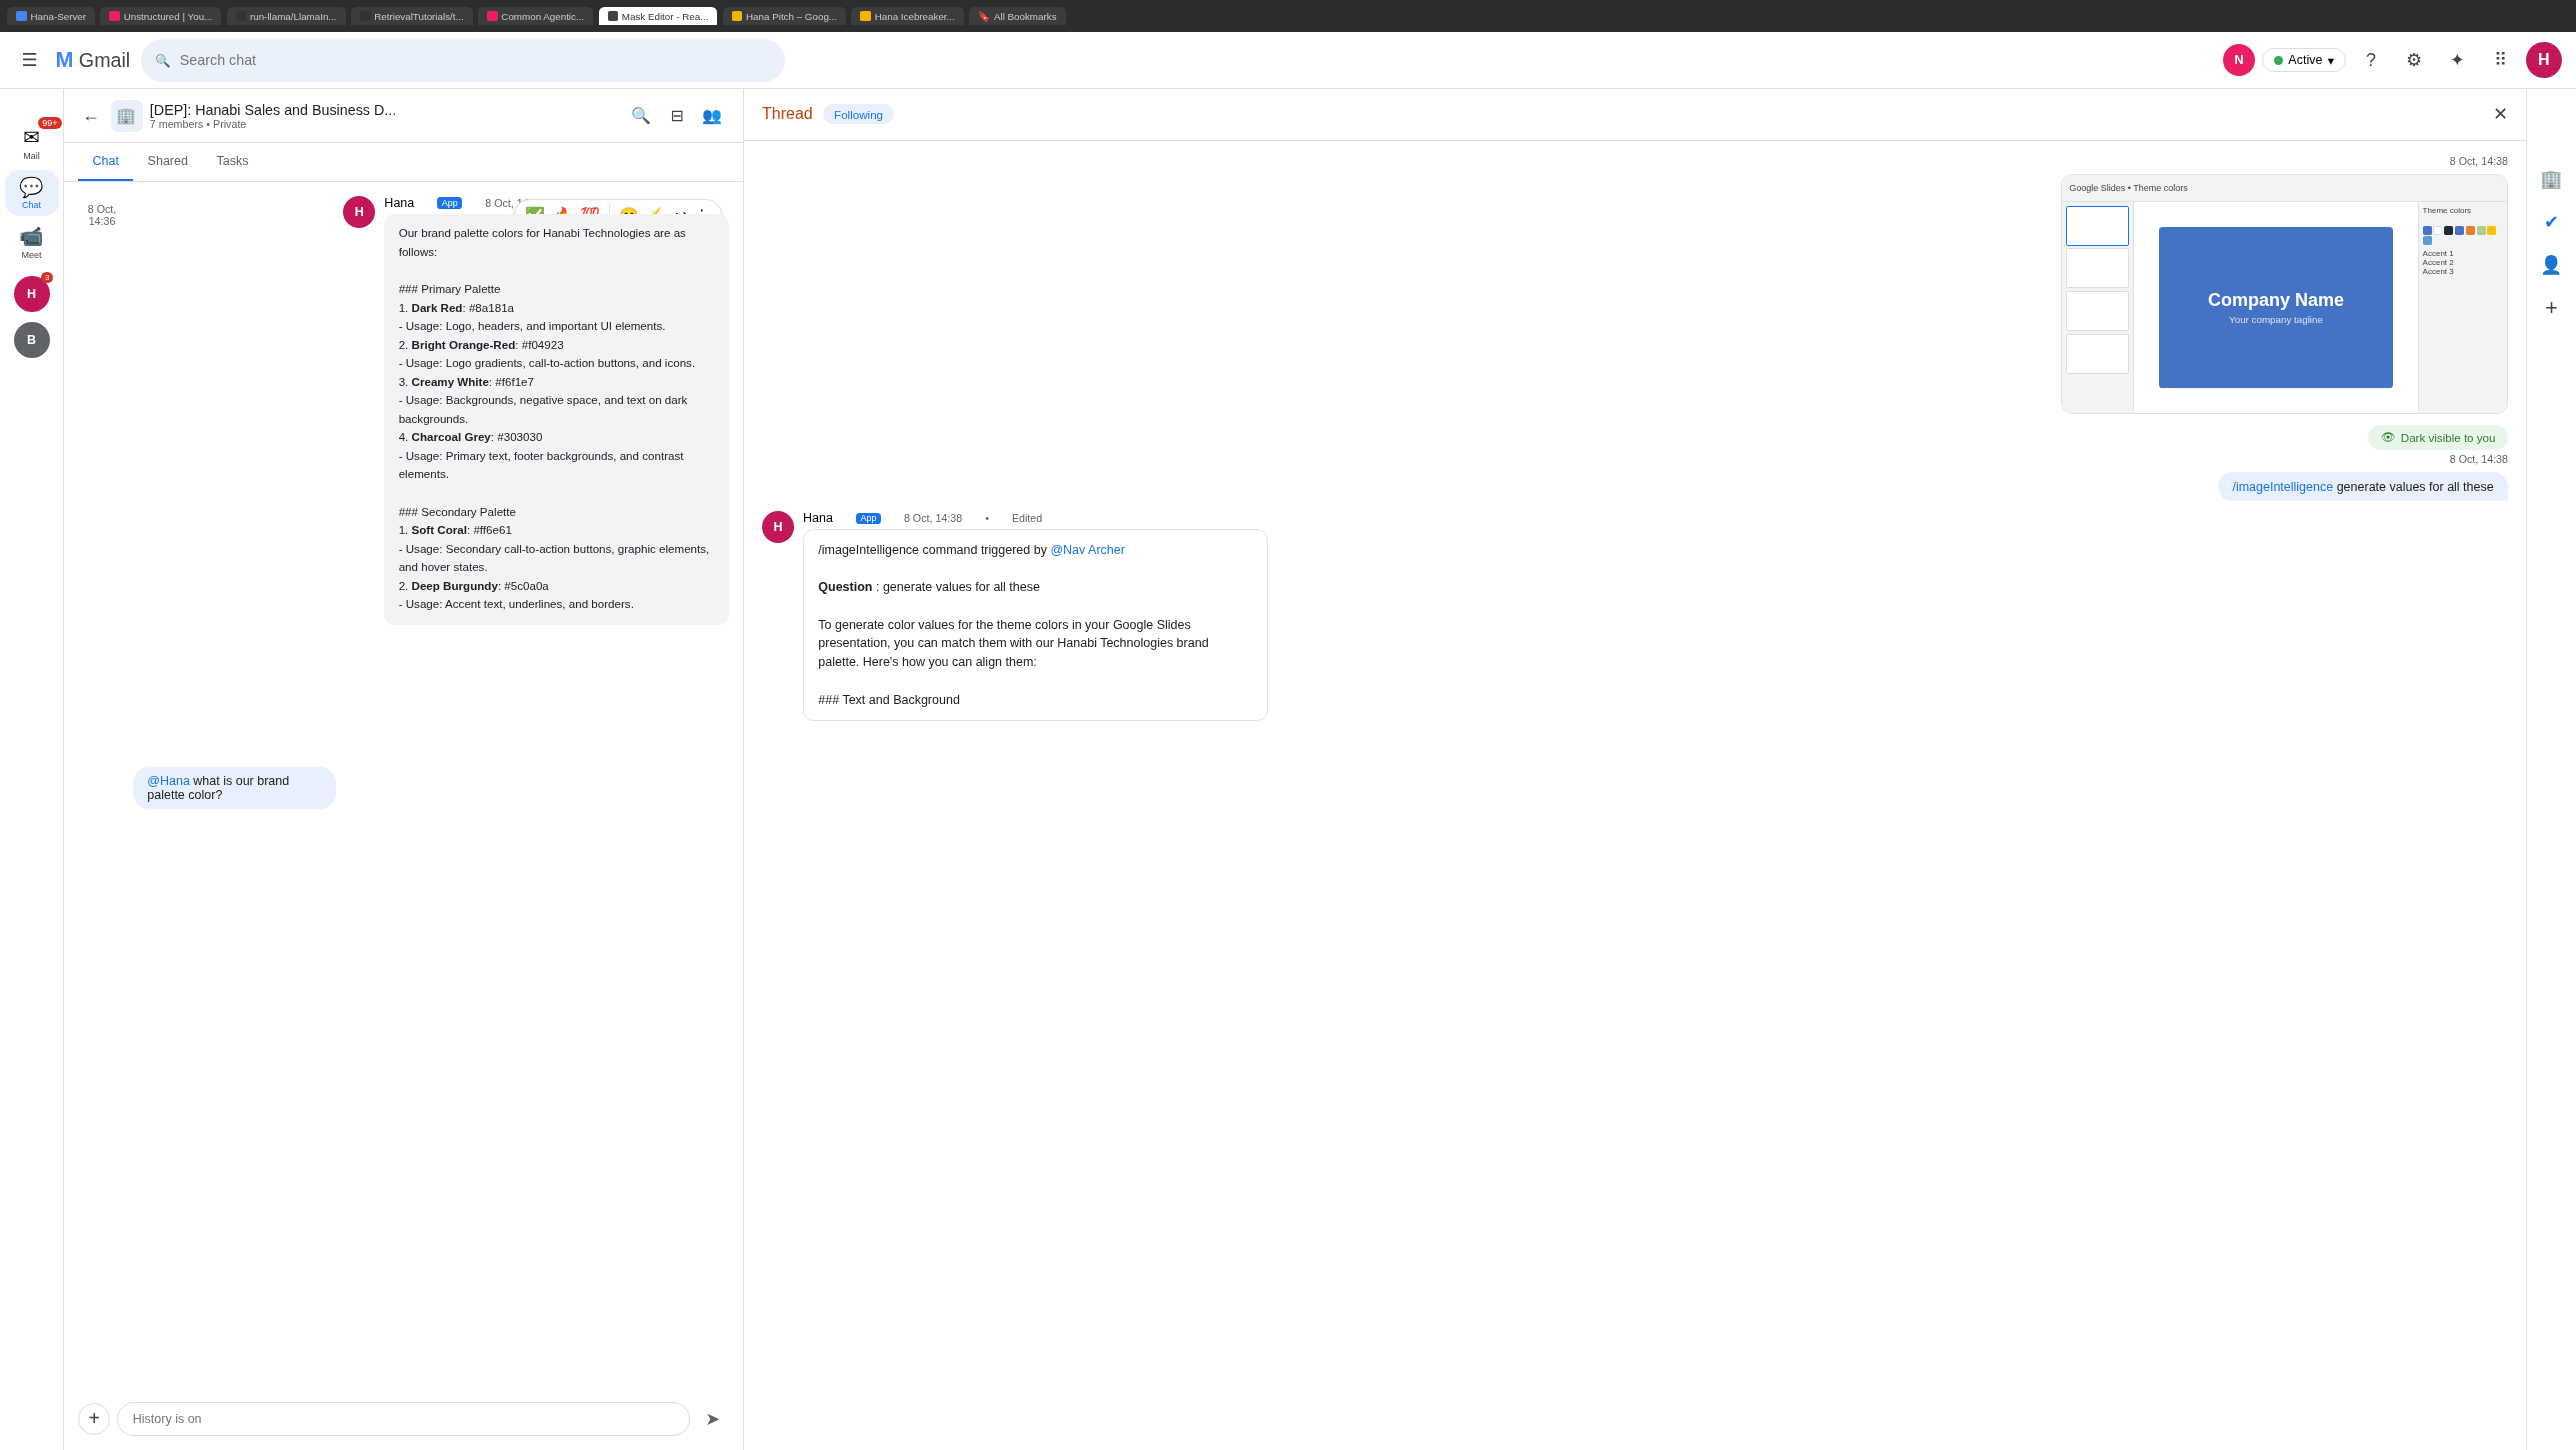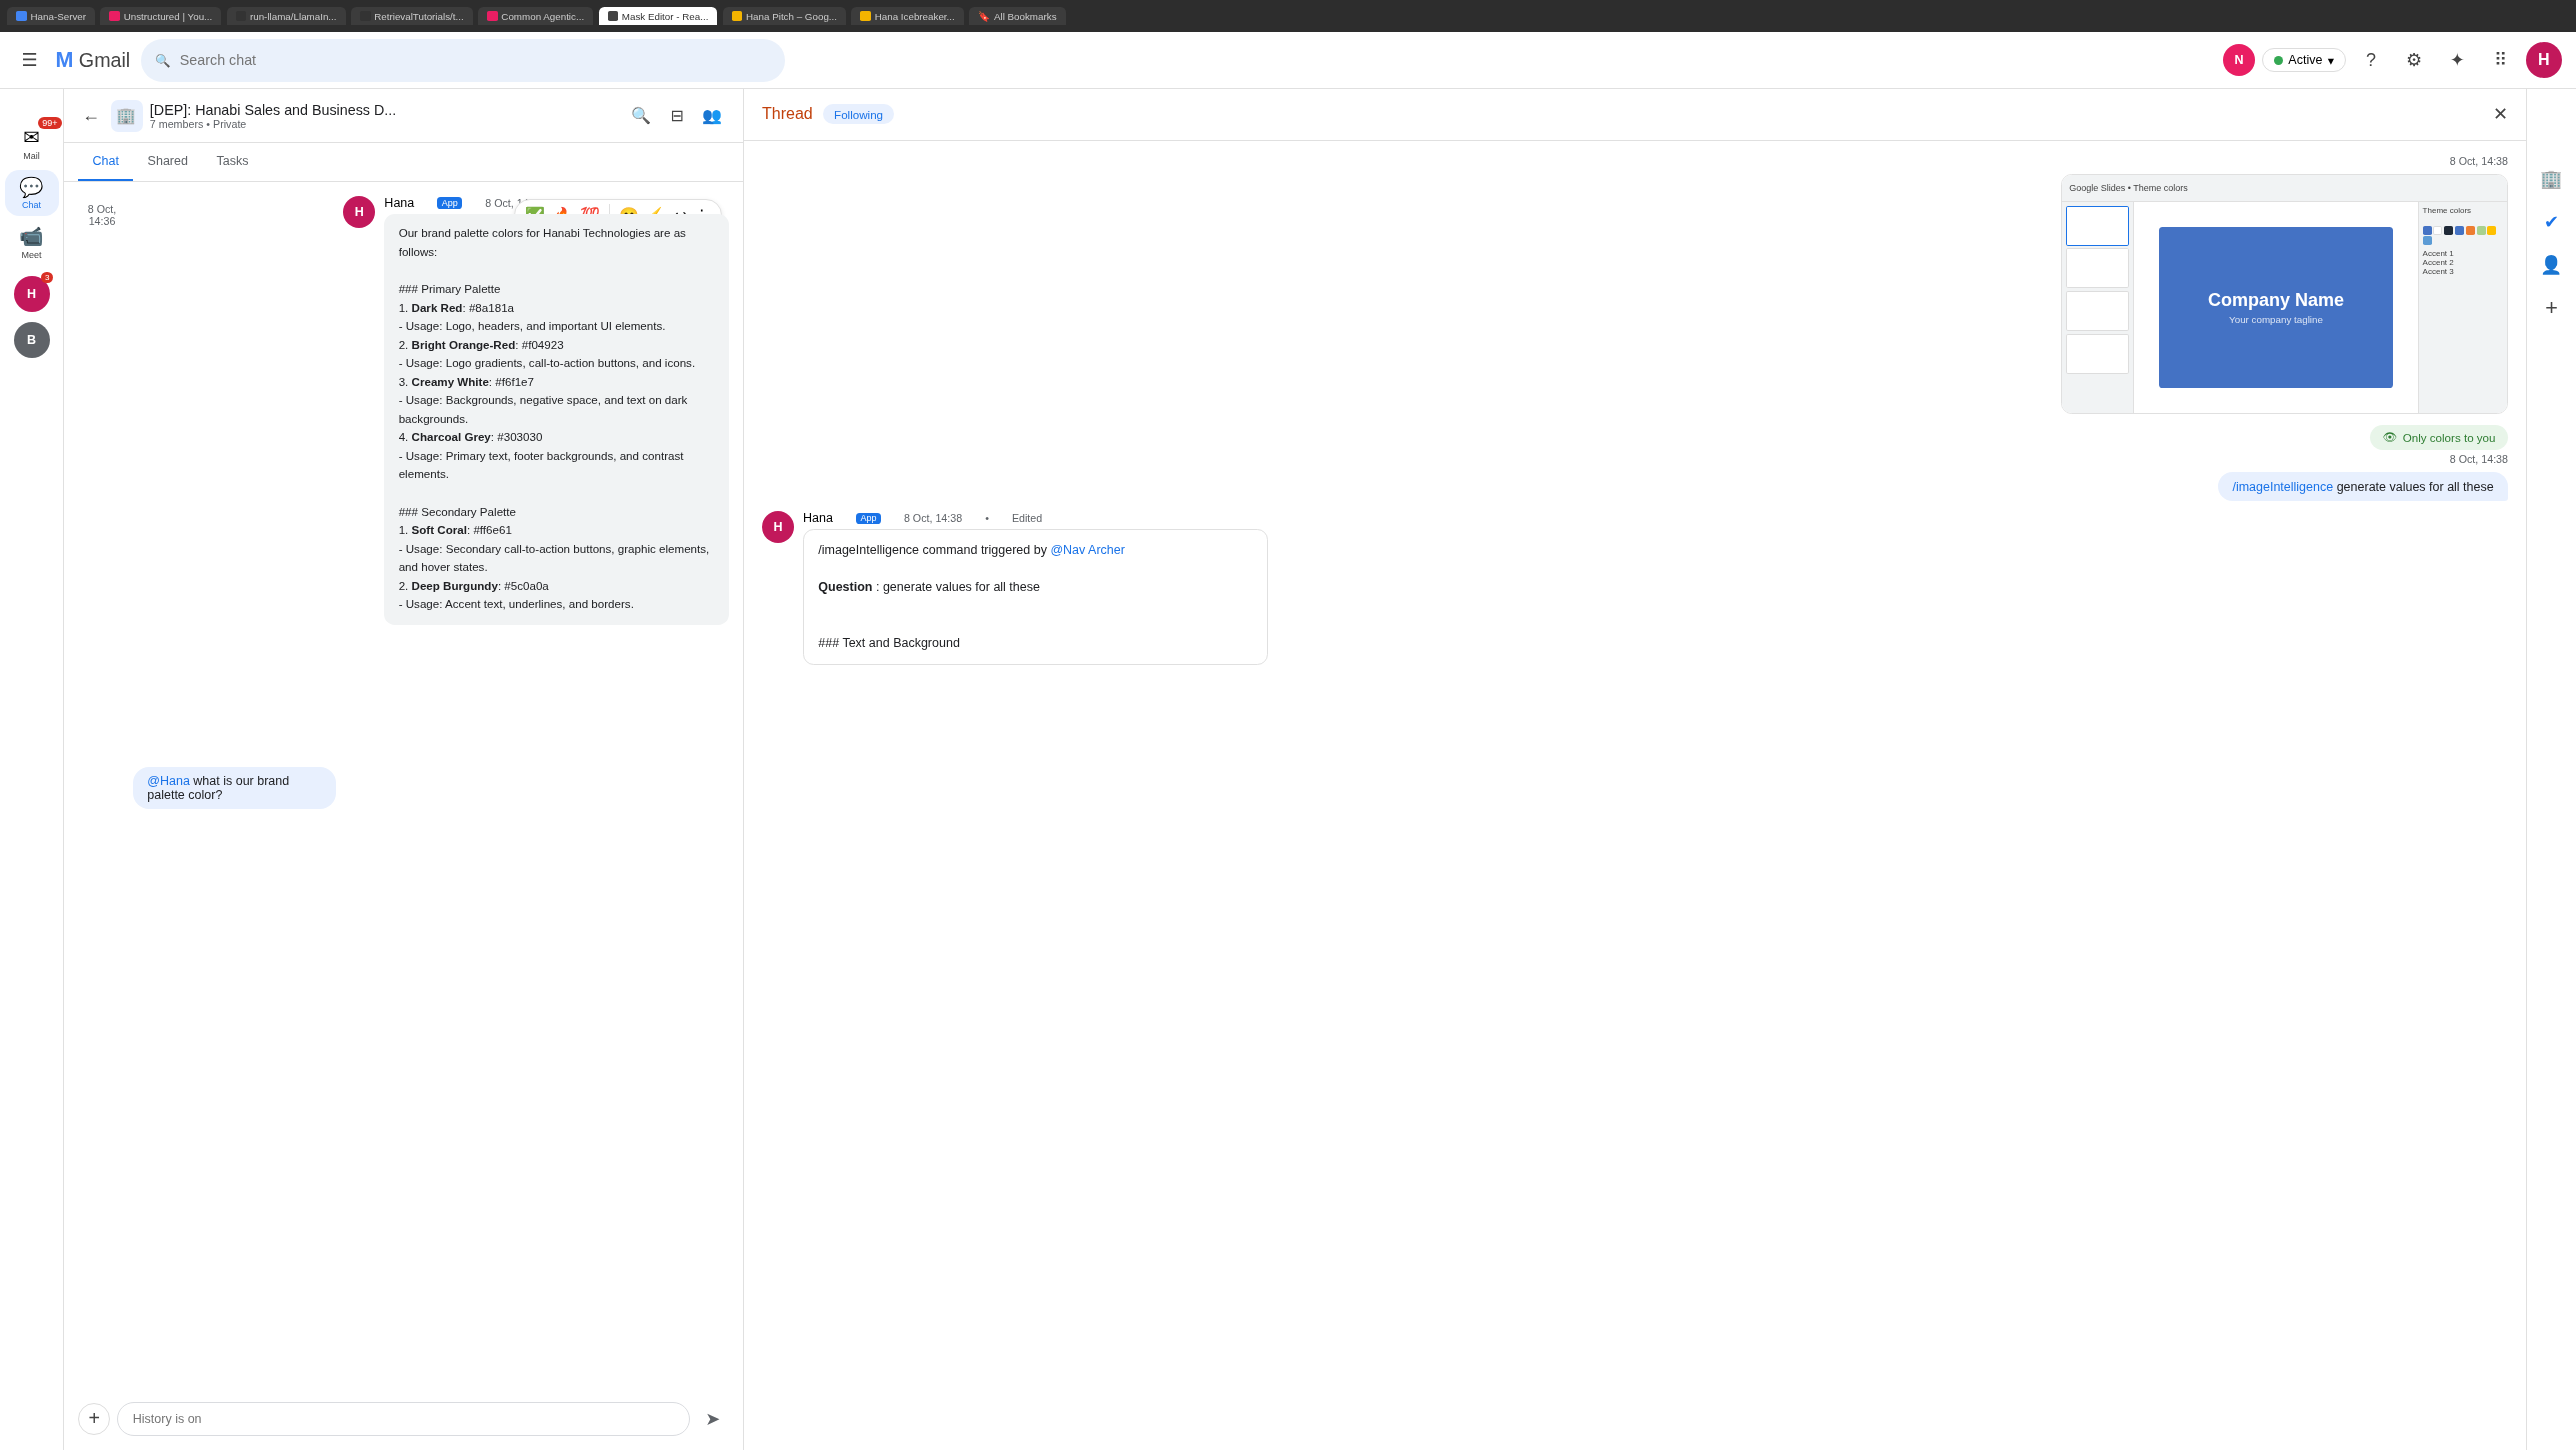--- a/index.html
+++ b/index.html
@@ -576,21 +576,21 @@
                 <div style="margin-top:3.6px;font-size:8px;color:#444;">Accent 1</div>
                 <div style="font-size:8px;color:#444;">Accent 2</div>
                 <div style="font-size:8px;color:#444;">Accent 3</div>
               </div>
             </div>
           </div>
         </div>
 
         <div class="only-visible">
           <span>👁</span>
-          <span>Only colors to you</span>
+          <span>Dark visible to you</span>
         </div>
 
         <div class="thread-msg-time">8 Oct, 14:38</div>
         <div class="thread-sent-msg">
           <span class="thread-sent-code">/imageIntelligence</span>
           <span> generate values for all these</span>
         </div>
 
         <div class="thread-received-msg">
           <div class="msg-avatar">H</div>
@@ -608,20 +608,21 @@
                 <span> </span>
                 <span style="color:#1a73e8;font-weight:500;">@Nav Archer</span>
               </p>
               <br>
               <p>
                 <strong>Question</strong>
                 <span>: </span>
                 <span>generate values for all these</span>
               </p>
               <br>
+              <p>To generate color values for the theme colors in your Google Slides presentation, you can match them with our Hanabi Technologies brand palette. Here's how you can align them:</p>
               <br>
               <p>### Text and Background</p>
             </div>
           </div>
         </div>
 
       </div>
     </div>
 
     <div class="right-panels">

